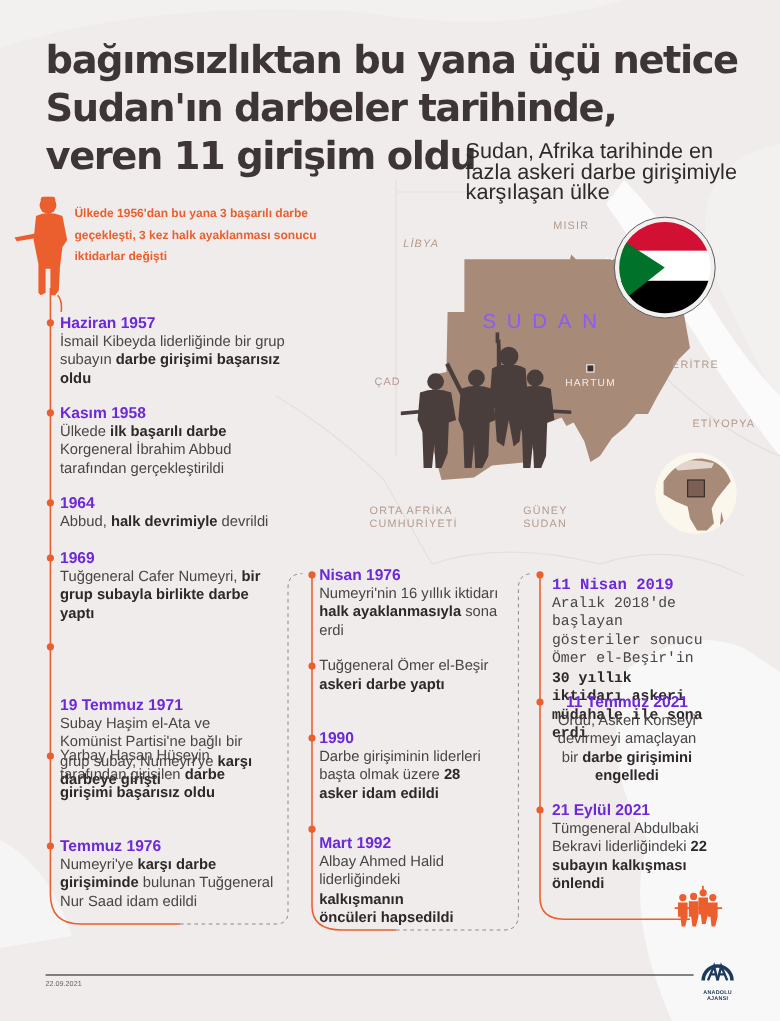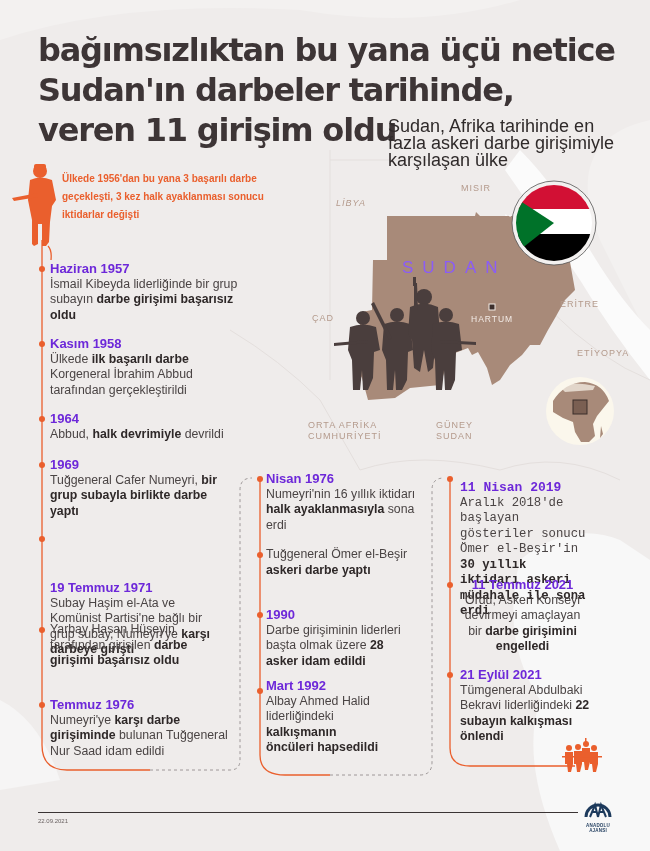--- a/index.html
+++ b/index.html
@@ -219,21 +219,21 @@
   <span>Tuğgeneral Ömer el-Beşir </span><b>askeri darbe yaptı</b><span></span>
 </div>
 
 <div class="dot" style="left:257px;top:612px;"></div>
 <div class="event" style="left:266px;top:607px;width:140px;">
   <span class="date">1990</span>
   <span>Darbe girişiminin liderleri başta olmak üzere </span><b>28 asker idam edildi</b><span></span>
 </div>
 
 <div class="dot" style="left:257px;top:688px;"></div>
-<div class="event" style="left:266px;top:678px;width:120px;">
+<div class="event" style="left:266px;top:695px;width:120px;">
   <span class="date">Mart 1992</span>
   <span>Albay Ahmed Halid liderliğindeki </span><b>kalkışmanın öncüleri hapsedildi</b><span></span>
 </div>
 
 <div class="dot" style="left:447px;top:476px;"></div>
 <div class="event" style="left:460px;top:480px;width:130px;font-family:Liberation Mono, monospace;">
   <span class="date">11 Nisan 2019</span>
   <span>Aralık 2018'de başlayan gösteriler sonucu Ömer el-Beşir'in </span><b>30 yıllık iktidarı askeri müdahale ile sona erdi</b><span></span>
 </div>
 

